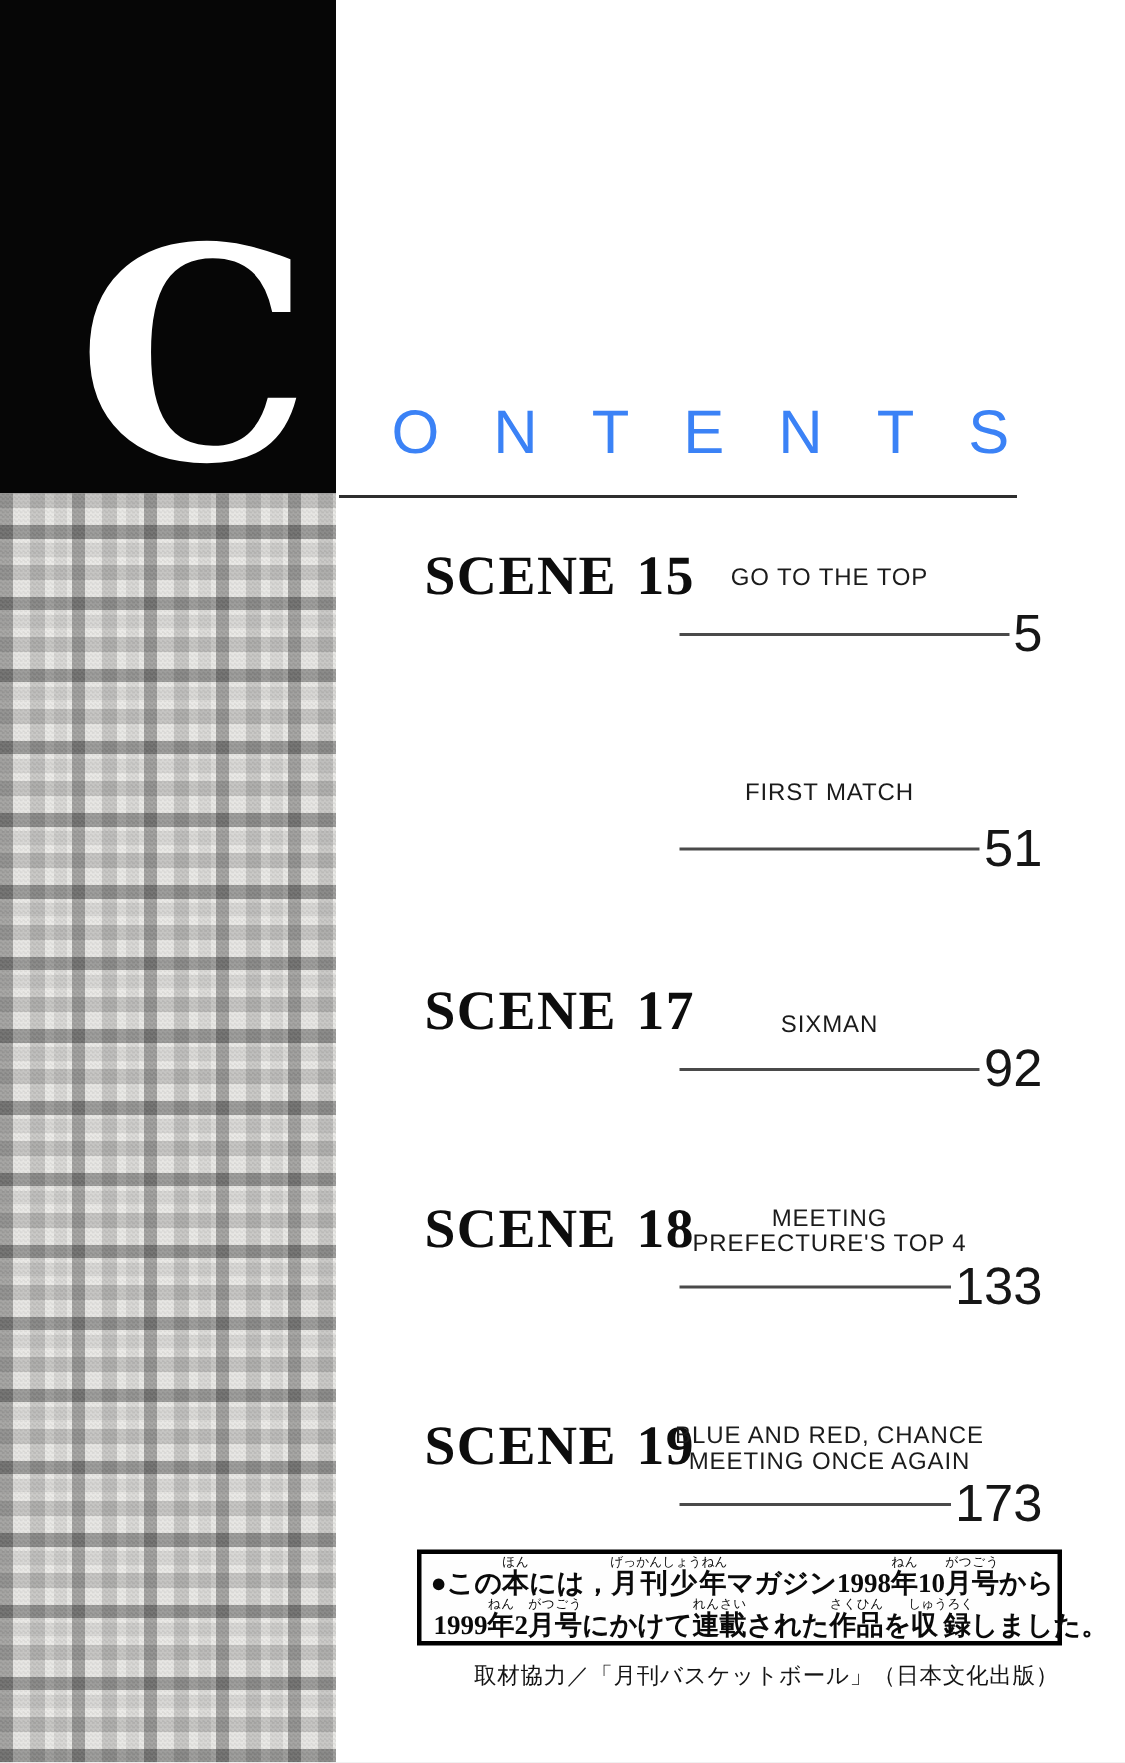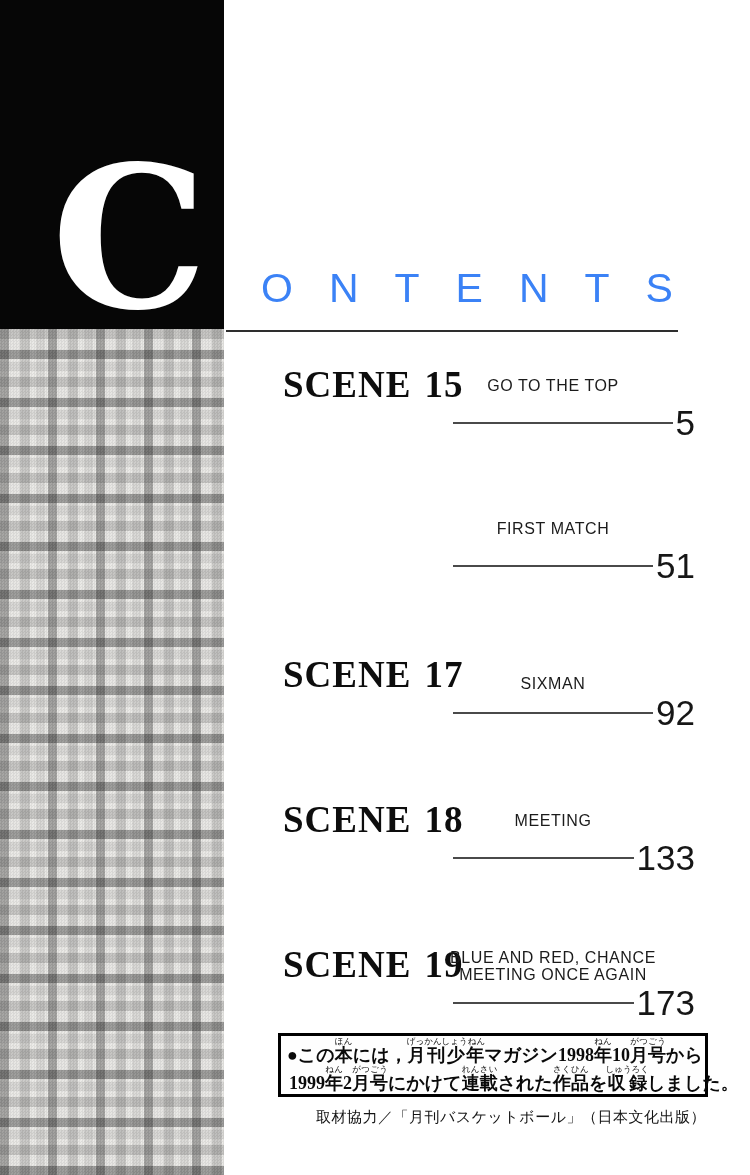--- a/index.html
+++ b/index.html
@@ -153,20 +153,21 @@
         <div class="pagenum">92</div>
       </div>
     </div>
 
     <div class="scene" style="top:800px">
       <div class="scene-title">
         <span>SCENE</span><span class="num">18</span>
       </div>
       <div class="scene-desc">
         <span>MEETING</span>
+        <span>PREFECTURE'S TOP 4</span>
       </div>
       <div class="rule-row">
         <div class="leader"></div>
         <div class="pagenum">133</div>
       </div>
     </div>
 
     <div class="scene" style="top:945px">
       <div class="scene-title">
         <span>SCENE</span><span class="num">19</span>

